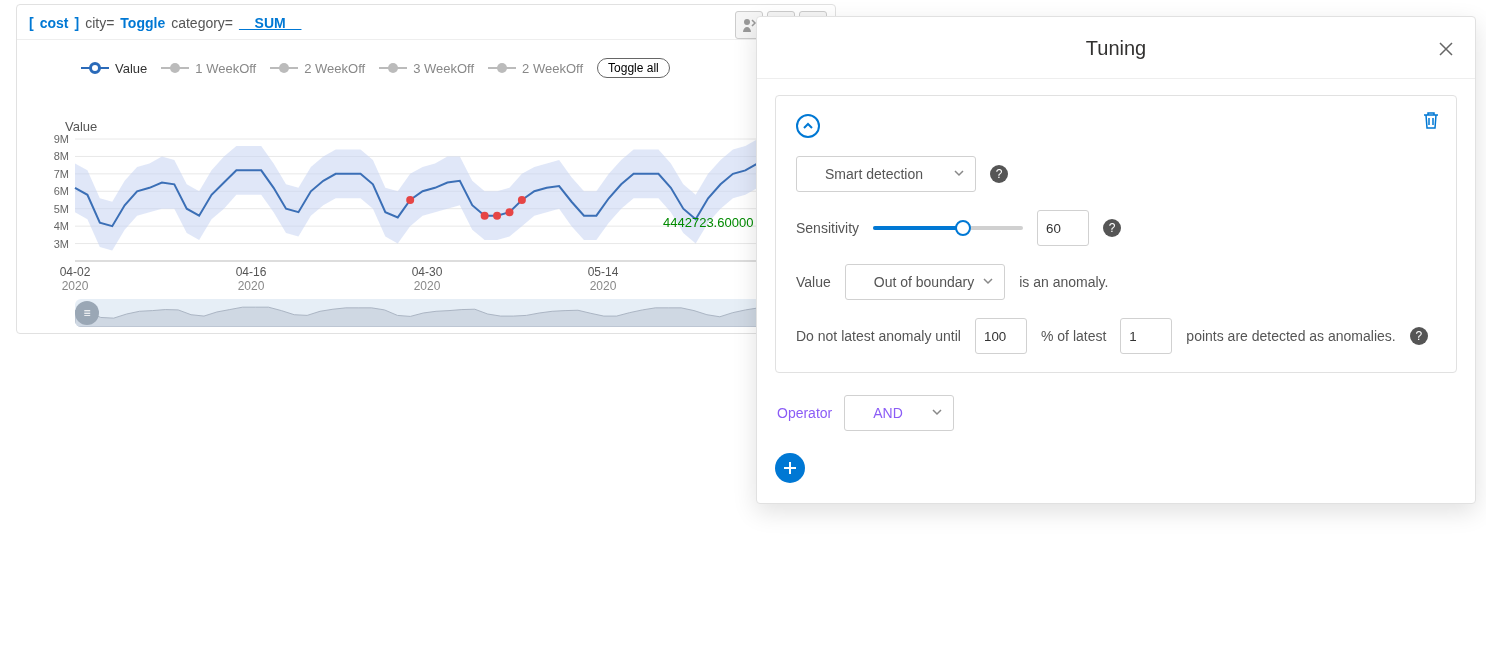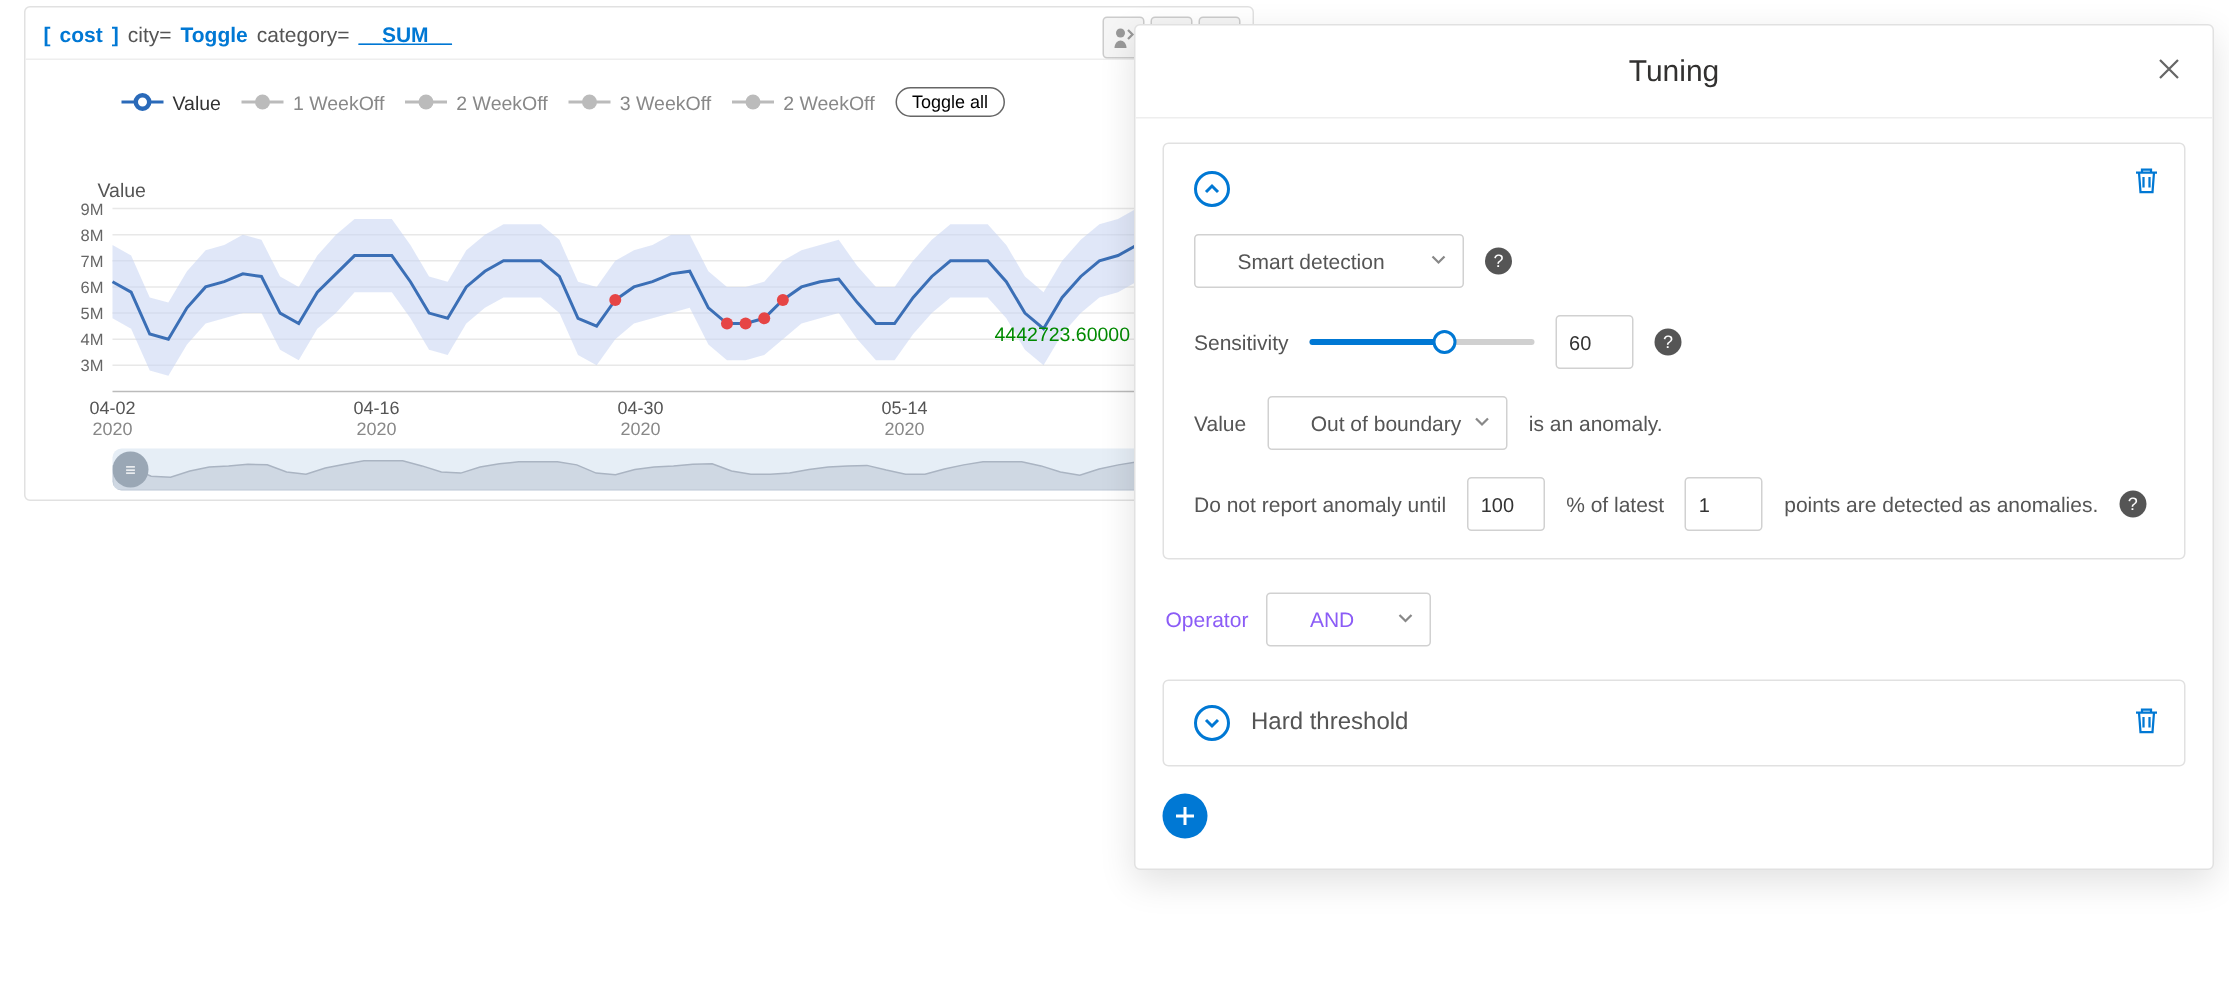--- a/index.html
+++ b/index.html
@@ -134,21 +134,21 @@
     right: 10px;
     top: 16px;
     width: 720px;
     background: #fff;
     border: 1px solid #e1e1e1;
     border-radius: 4px;
     box-shadow: 0 8px 24px rgba(0,0,0,0.12);
   }
   .tuning-header {
     display: flex;
-    align-items: center;
+    align-items: flex-end;
     justify-content: space-between;
     padding: 20px 22px 18px 22px;
     border-bottom: 1px solid #eee;
   }
   .tuning-title { flex:1; text-align:center; font-size: 20px; font-weight: 400; }
   .close-x { width:30px; text-align:right; color:#666; cursor:pointer; font-size:16px; }
 
   .tuning-body { padding: 16px 18px 20px 18px; }
   .tuning-body .section-card {
     border: 1px solid #e1e1e1; border-radius: 4px; padding: 18px 20px; position:relative;
@@ -367,54 +367,41 @@
           <span class="chev">
             <svg width="12" height="12" viewBox="0 0 12 12">
                 <path d="M2 4l4 4 4-4" stroke="#888" stroke-width="1.5" fill="none"></path>
               </svg>
           </span>
         </div>
         <span>is an anomaly.</span>
       </div>
 
       <div class="form-row">
-        <span>Do not report anomaly until</span>
+        <span>Do not latest anomaly until</span>
         <input class="num-input" value="100" style="">
         <span>% of latest</span>
         <input class="num-input" value="1" style="">
         <span>points are detected as anomalies.</span>
         <span class="help-circle">?</span>
       </div>
     </div>
 
     <div class="operator-row">
       <span>Operator</span>
       <div class="select" style="min-width:110px">
         <span>AND</span>
         <span class="chev">
           <svg width="12" height="12" viewBox="0 0 12 12">
               <path d="M2 4l4 4 4-4" stroke="#888" stroke-width="1.5" fill="none"></path>
             </svg>
         </span>
       </div>
     </div>
 
-    <div class="section-card collapsed">
-      <div class="collapse-btn">
-        <svg width="12" height="12" viewBox="0 0 12 12">
-            <path d="M2 8l4-4 4 4" stroke="#0078d4" stroke-width="2" fill="none"></path>
-          </svg>
-      </div>
-      <span>Hard threshold</span>
-      <span class="trash-icon" style="top:16px">
-        <svg width="18" height="20" viewBox="0 0 18 20">
-            <path d="M2 5h14M6 5V3h6v2M4 5l1 13h8l1-13M7 8v7M11 8v7" stroke="#0078d4" stroke-width="1.5" fill="none"></path>
-          </svg>
-      </span>
-    </div>
 
     <div class="add-circle">
       <svg width="16" height="16" viewBox="0 0 16 16">
           <path d="M8 2v12M2 8h12" stroke="#fff" stroke-width="2"></path>
         </svg>
     </div>
 
 
   </div>
 </div>

